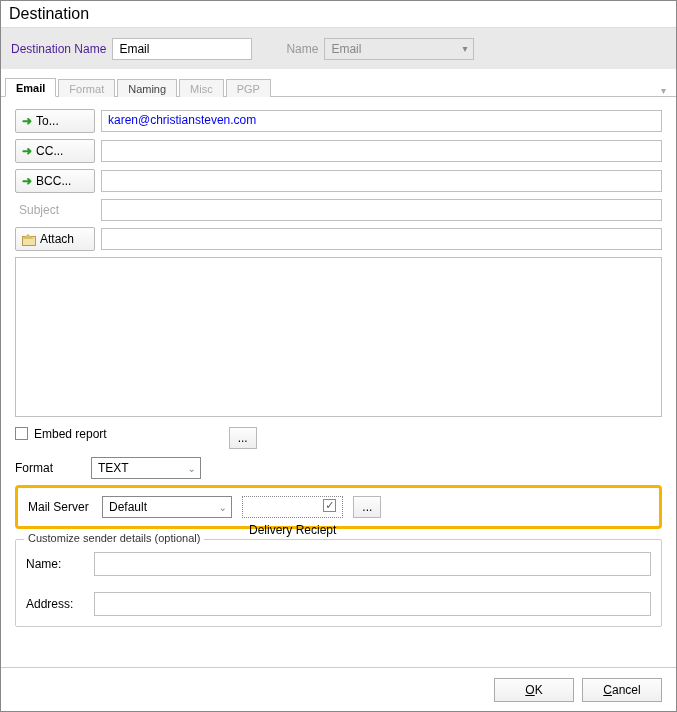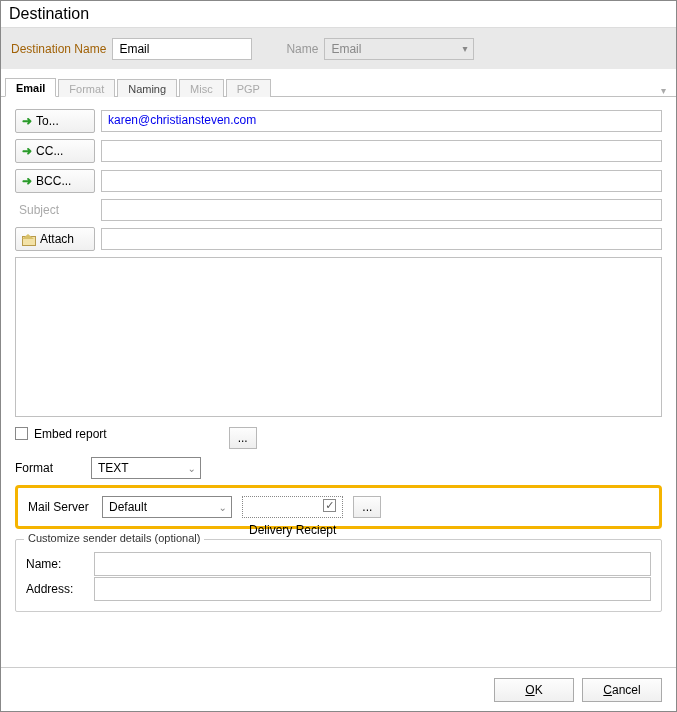--- a/index.html
+++ b/index.html
@@ -1,20 +1,20 @@
 <!DOCTYPE html>
 <html><head>
 <meta charset="utf-8">
 <style>
   * { box-sizing: border-box; font-family: "Segoe UI", Tahoma, sans-serif; font-size: 12px; }
   body { margin: 0; background: #fff; }
   .window { width: 677px; height: 712px; border: 1px solid #888; background: #fff; position: relative; }
   .title-bar { padding: 4px 8px; font-size: 16px; color: #000; }
   .header-panel { background: #e9e9e9; height: 42px; border-top: 1px solid #ddd; display: flex; align-items: center; padding: 0 10px; gap: 6px; }
-  .label { color: #a16207; }
+  .label { color: #4c1d95; }
   .input-text { border: 1px solid #c0c0c0; background: #fff; padding: 2px 6px; height: 22px; }
   .dest-name-input { width: 140px; }
   .type-label { margin-left: 28px; color: #999; }
   .type-select { width: 150px; height: 22px; border: 1px solid #c0c0c0; background: #e9e9e9; color: #888; position: relative; padding: 2px 6px; display: flex; align-items: center; justify-content: space-between; }
   .chevron { color: #888; font-size: 10px; }
   .tabs-row { display: flex; align-items: flex-end; padding: 0 4px; margin-top: 6px; border-bottom: 1px solid #c0c0c0; position: relative; height: 22px;}
   .tab { padding: 3px 10px 2px 10px; border: 1px solid #c0c0c0; border-bottom: none; margin-right: 2px; background: #f5f5f5; color: #444; position: relative; top: 1px; font-size: 11px;}
   .tab.active { background: #fff; font-weight: bold; border-bottom: 1px solid #fff; color: #000; }
   .tab.dim { color: #aaa; }
   .tabs-chevron { margin-left: auto; color: #aaa; padding-right: 6px; font-size: 10px;}
@@ -30,21 +30,21 @@
   .checkbox { width: 13px; height: 13px; border: 1px solid #888; background: #fff; display: inline-flex; align-items: center; justify-content: center; font-size: 10px; }
   .checkbox.checked::after { content: "✓"; color: #555; font-size: 11px; line-height: 1;}
   .small-dots-btn { width: 28px; height: 22px; border: 1px solid #b8b8b8; background: linear-gradient(#fdfdfd,#eee); display: inline-flex; align-items: center; justify-content: center; }
   .format-select, .mail-select { height: 22px; border: 1px solid #888; background: #fff; display: flex; align-items: center; justify-content: space-between; padding: 0 4px 0 6px; }
   .format-select { width: 110px; }
   .mail-select { width: 130px; }
   .highlight-box { border: 3px solid #f5b400; border-radius: 4px; padding: 8px 8px 8px 10px; margin-top: 6px; display: flex; align-items: center; gap: 10px; }
   .delivery-group { border: 1px dotted #888; padding: 2px 6px; display: inline-flex; align-items: flex-end; gap: 11px; height: 22px; flex-direction: column; }
   .fieldset { border: 1px solid #ccc; border-radius: 2px; padding: 12px 10px 10px 10px; margin-top: 10px; position: relative; }
   .fieldset-legend { position: absolute; top: -8px; left: 8px; background: #fff; padding: 0 4px; color: #333; font-size: 11px;}
-  .sender-row { display: flex; align-items: center; gap: 8px; margin-bottom: 1px; }
+  .sender-row { display: flex; align-items: center; gap: 8px; margin-bottom: 16px; }
   .sender-label { width: 60px; flex: 0 0 60px; }
   .sender-input { flex: 1; height: 24px; border: 1px solid #c0c0c0; background: #fff; }
   .footer { position: absolute; bottom: 0; left: 0; right: 0; height: 44px; border-top: 1px solid #ccc; display: flex; align-items: center; justify-content: flex-end; gap: 8px; padding: 0 14px; background: #fff; text-align: right; }
   .footer-btn { width: 80px; height: 24px; border: 1px solid #aaa; background: linear-gradient(#fdfdfd,#f0f0f0); display: inline-flex; align-items: center; justify-content: center; }
   .underline-first::first-letter { text-decoration: underline; }
   .arrow-icon { color: #2a9b2a; font-weight: bold; font-size: 12px;}
   .attach-icon { width:14px; height:11px; display:inline-block; position:relative; }
   .attach-icon::before { content:""; position:absolute; left:0; top:2px; width:12px; height:8px; border:1px solid #b89a4a; background:#f3e2a7; }
   .attach-icon::after { content:""; position:absolute; left:0; top:0; border-left:6px solid transparent; border-right:6px solid transparent; border-bottom:5px solid #d8c06a;}
   .format-row { display:flex; align-items:center; gap:12px; margin-top:8px; }

